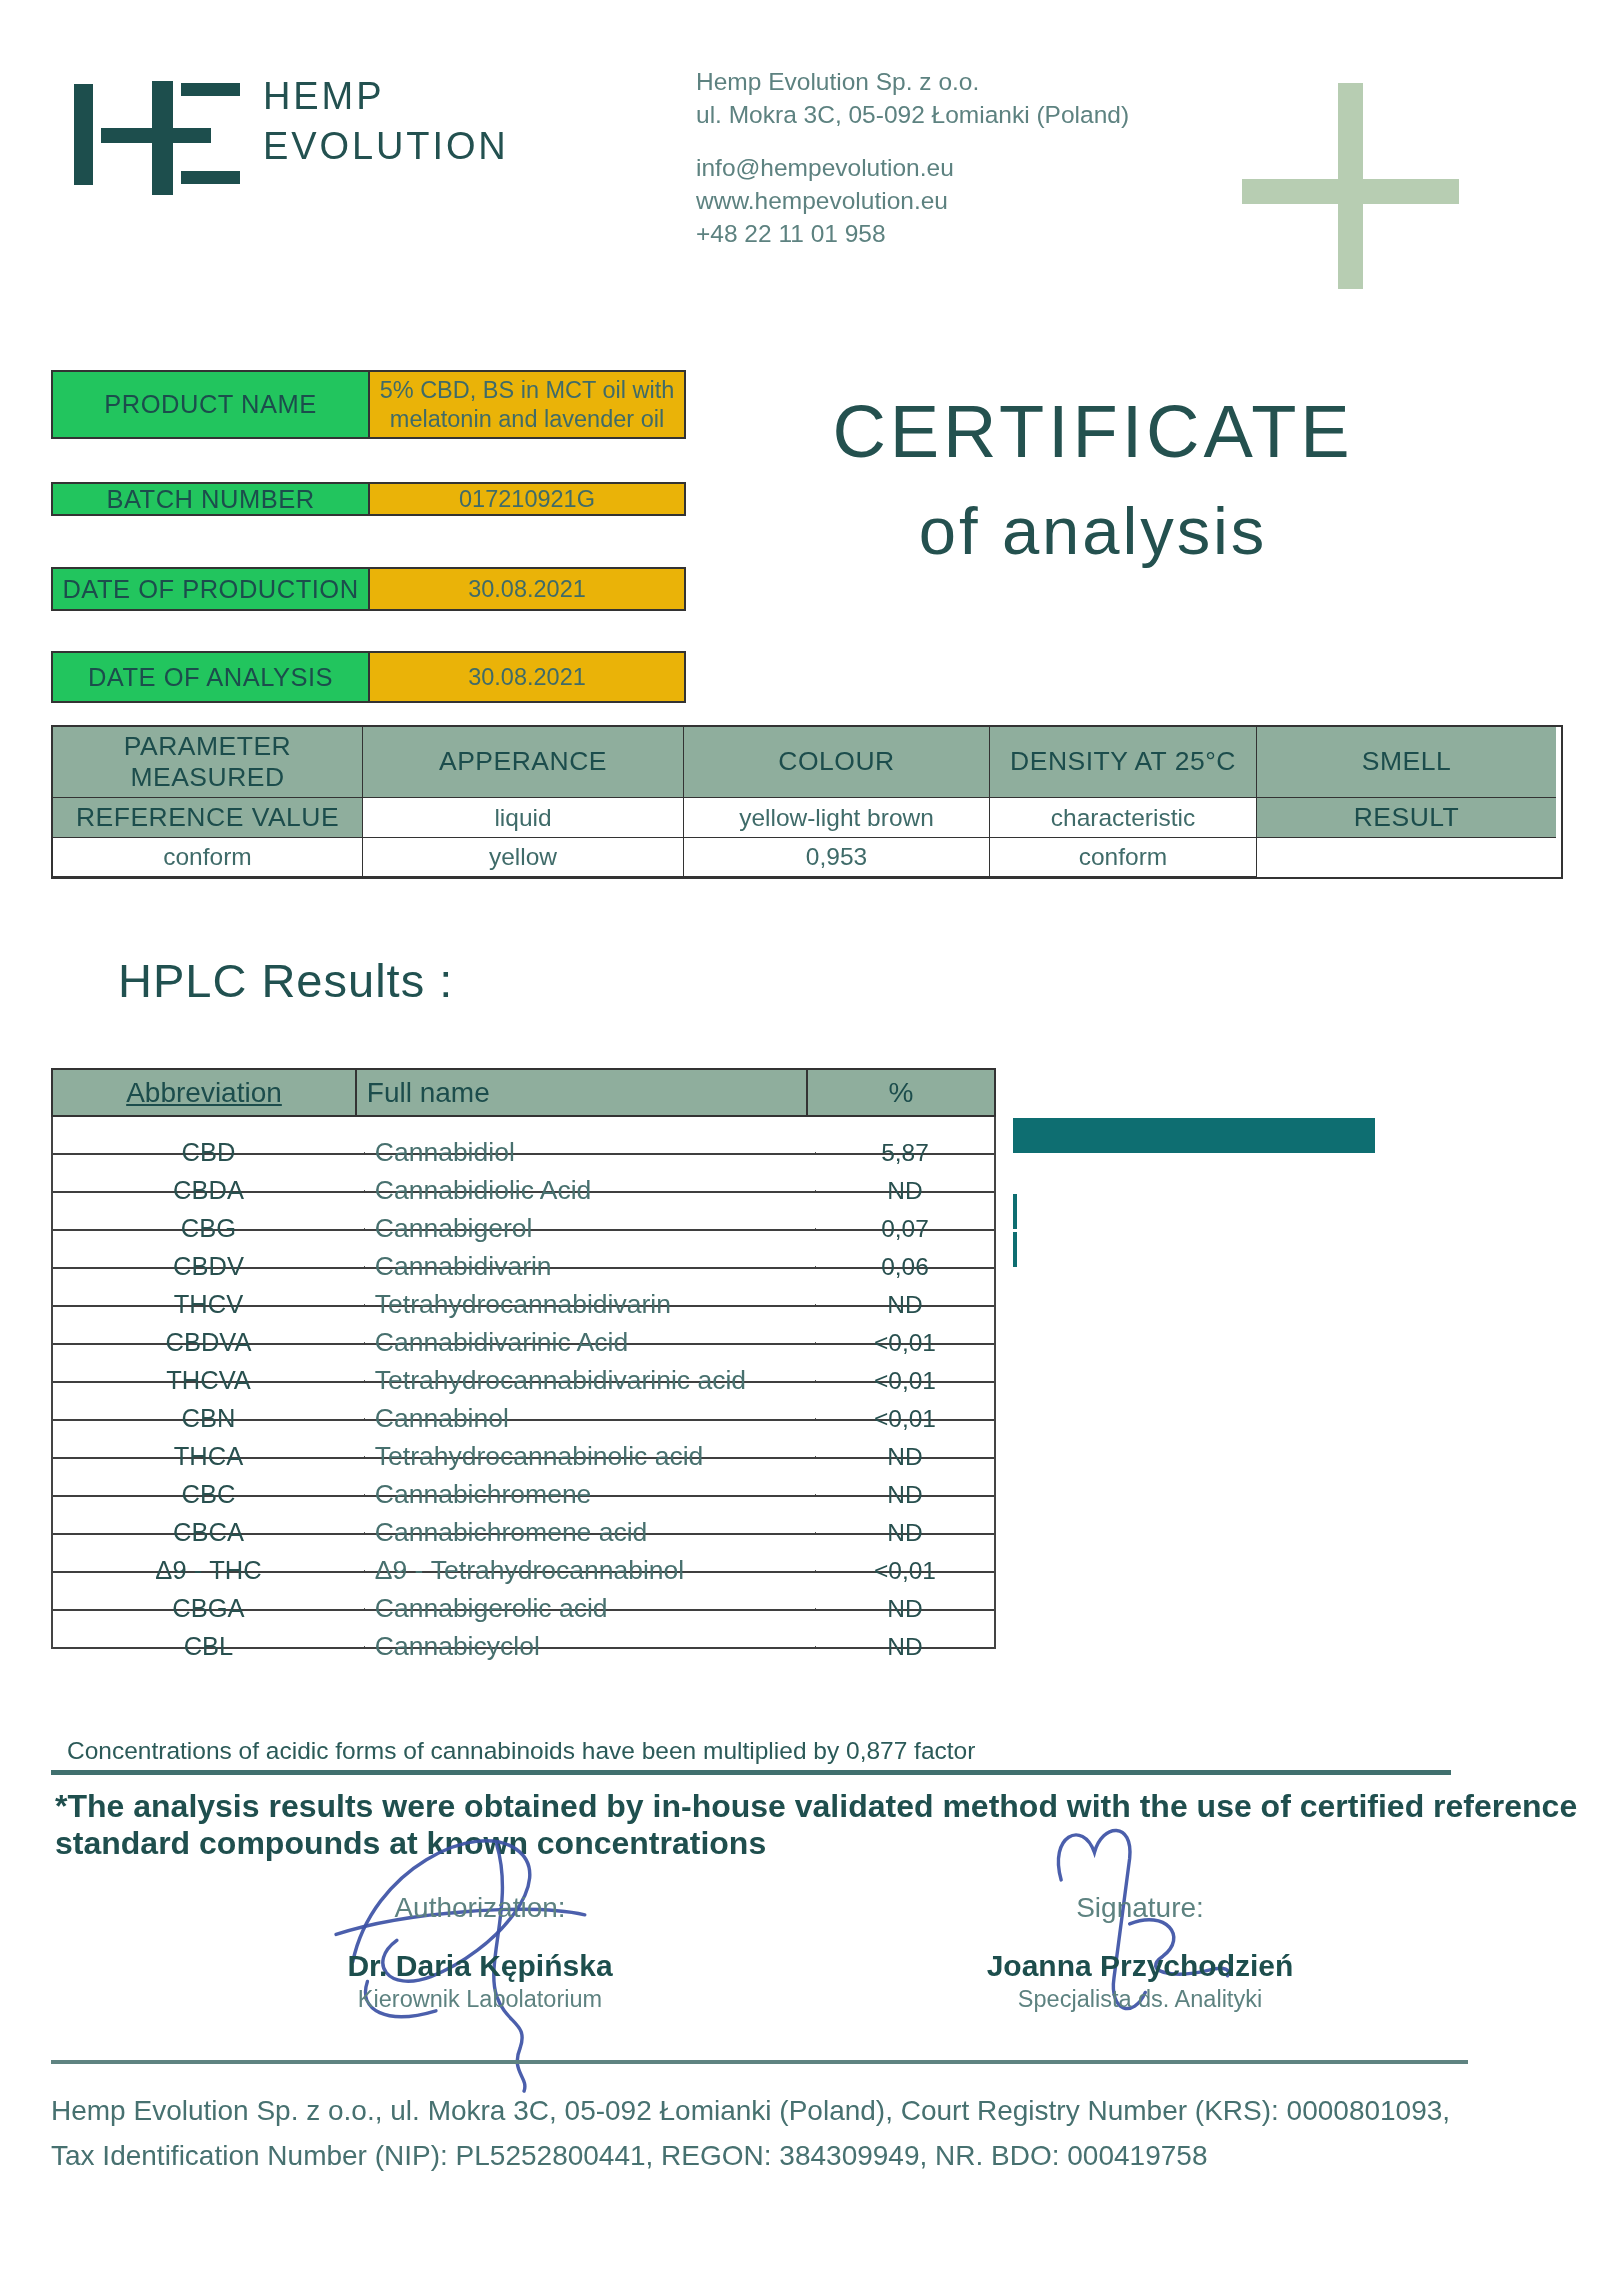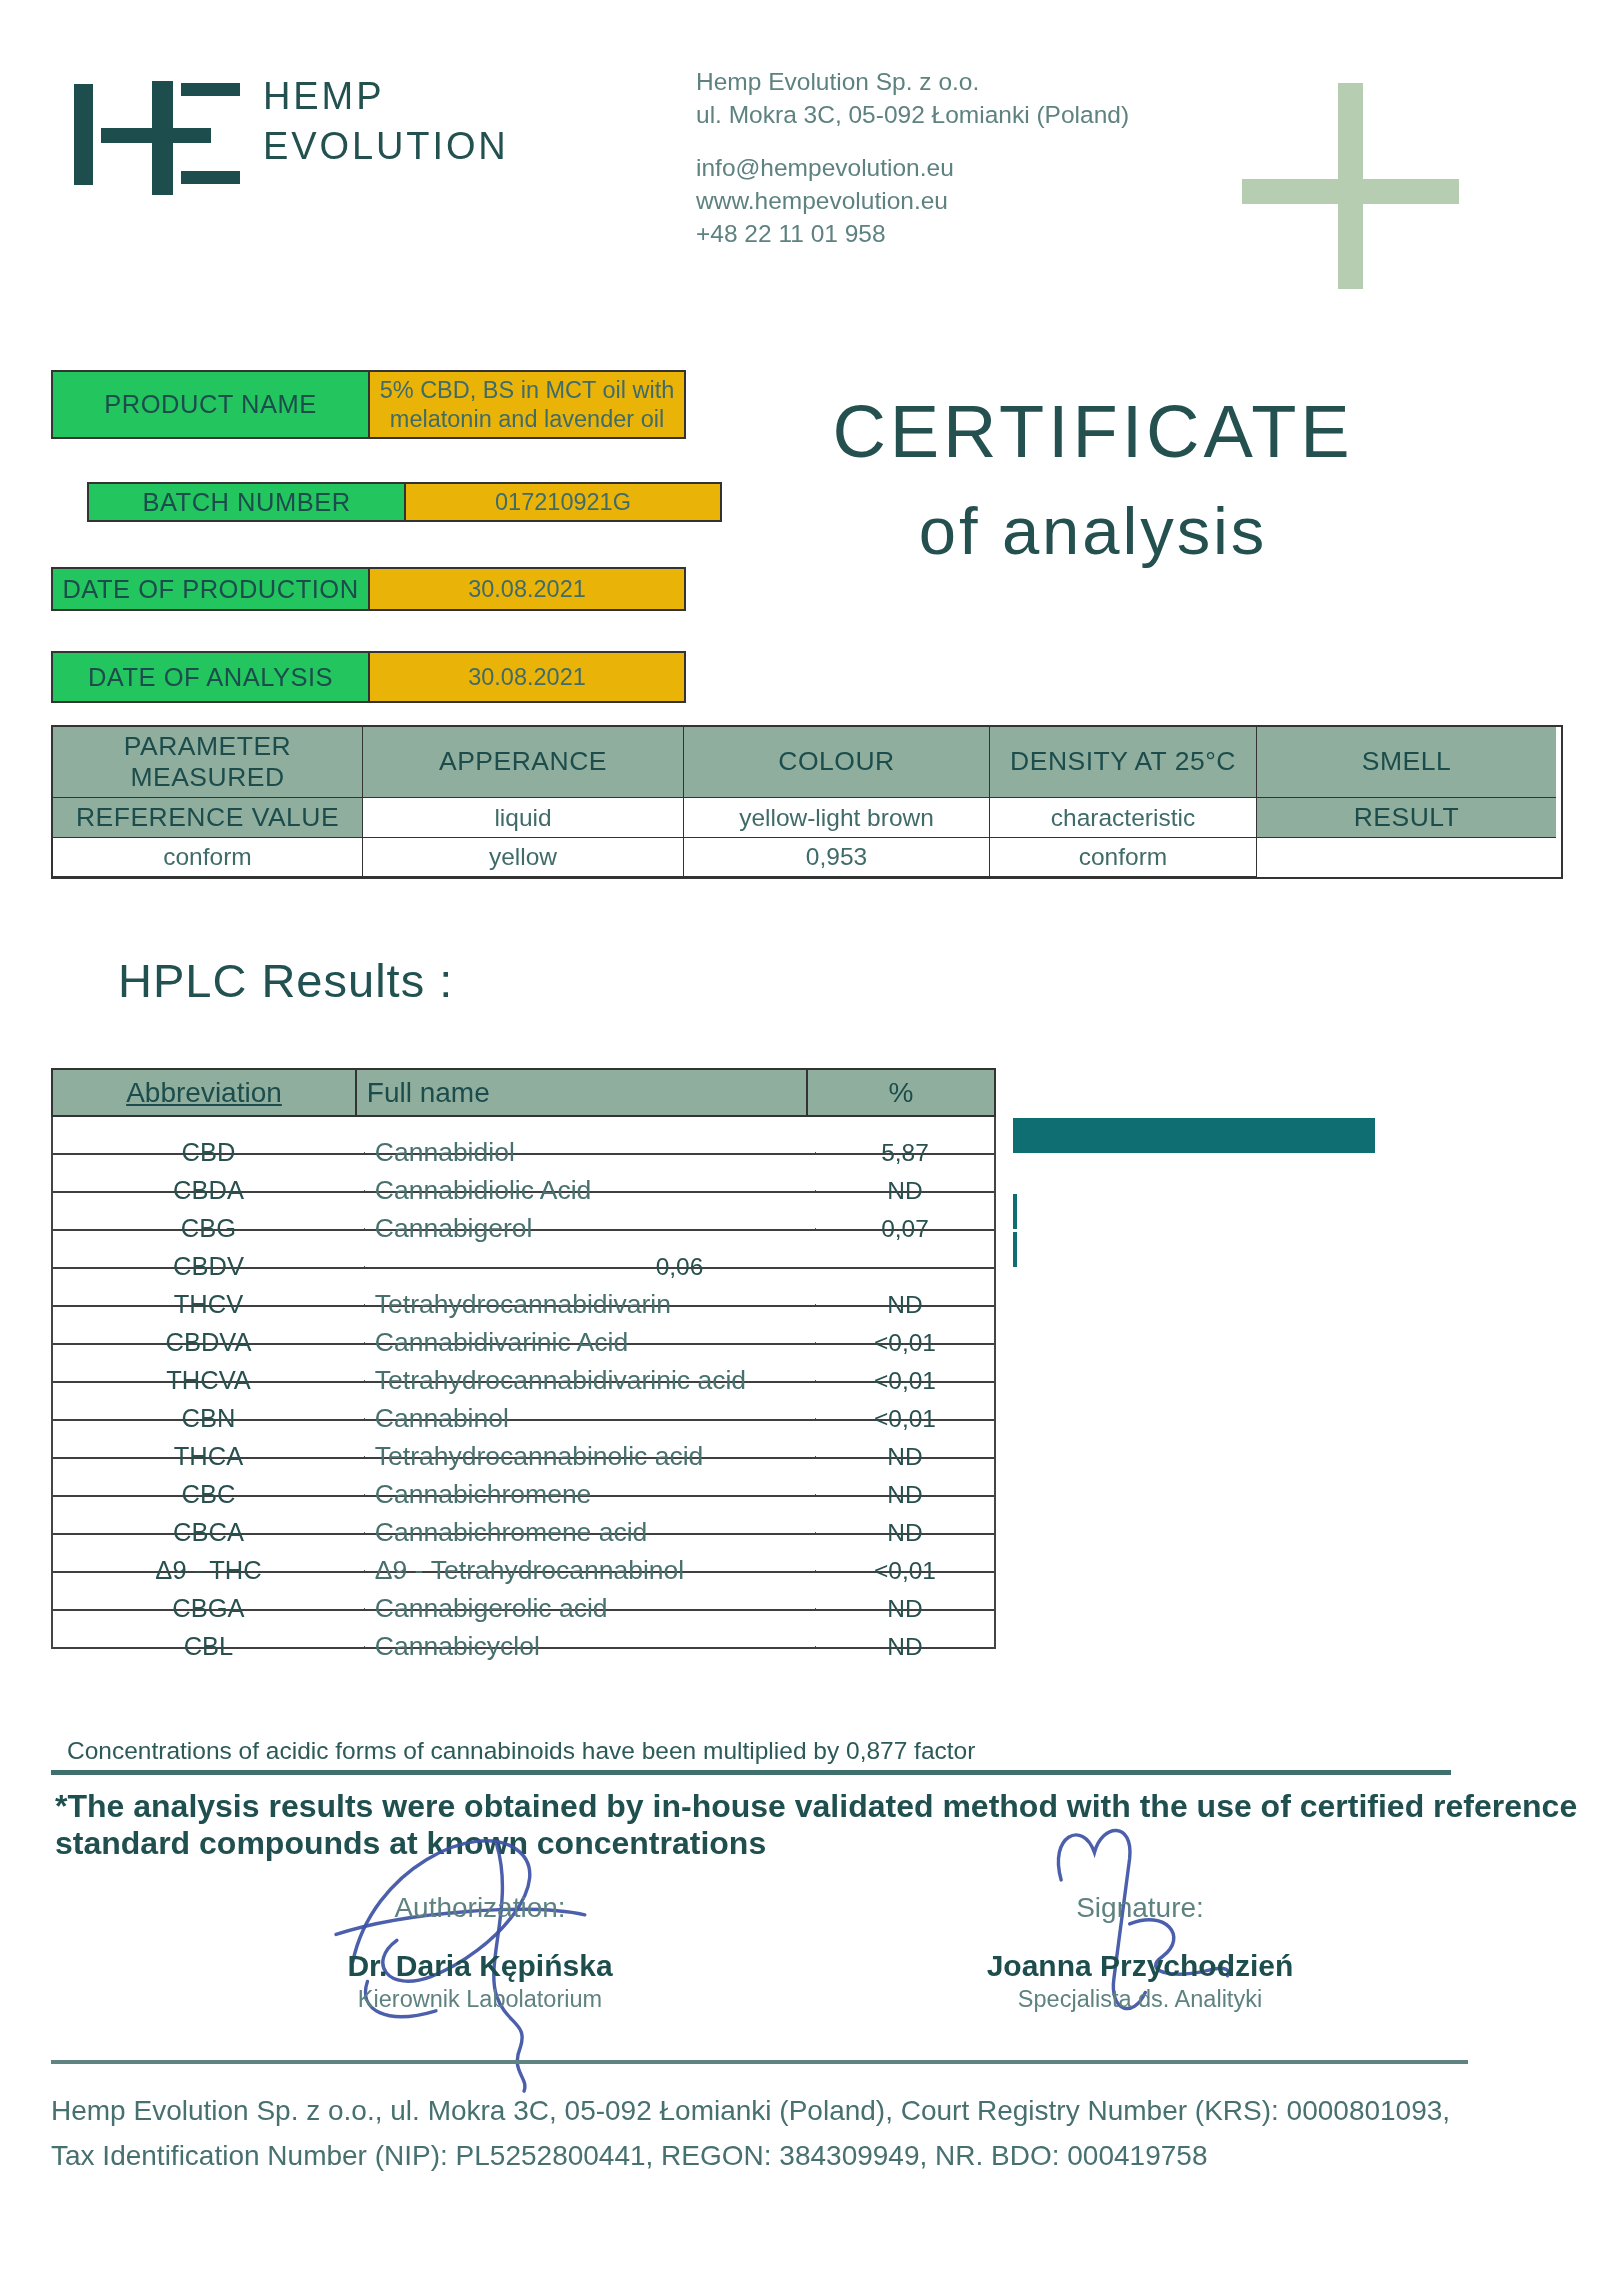--- a/index.html
+++ b/index.html
@@ -103,21 +103,21 @@
     <div>+48 22 11 01 958</div>
   </div>
 
   <div class="cross-v"></div>
   <div class="cross-h"></div>
 
   <div class="info-table" style="top:370px;height:69px;">
     <div class="info-label">PRODUCT NAME</div>
     <div class="info-value">5% CBD, BS in MCT oil with melatonin and lavender oil</div>
   </div>
-  <div class="info-table" style="top:482px;height:40px;margin-left:36px;">
+  <div class="info-table" style="top:482px;height:34px;">
     <div class="info-label">BATCH NUMBER</div>
     <div class="info-value">017210921G</div>
   </div>
   <div class="info-table" style="top:567px;height:44px;">
     <div class="info-label">DATE OF PRODUCTION</div>
     <div class="info-value">30.08.2021</div>
   </div>
   <div class="info-table" style="top:651px;height:52px;">
     <div class="info-label">DATE OF ANALYSIS</div>
     <div class="info-value">30.08.2021</div>
@@ -169,20 +169,21 @@
 
       </div>
       <div class="hplc-row">
         <div class="dc dc-abbr">CBG</div>
         <div class="dc dc-name">Cannabigerol</div>
         <div class="dc dc-pct">0,07</div>
         <span class="bar" style="width: 4.3px; background: rgb(14, 110, 113);"></span>
       </div>
       <div class="hplc-row">
         <div class="dc dc-abbr">CBDV</div>
+        <div class="dc dc-name">Cannabidivarin</div>
         <div class="dc dc-pct">0,06</div>
         <span class="bar" style="width: 3.7px; background: rgb(14, 110, 113);"></span>
       </div>
       <div class="hplc-row">
         <div class="dc dc-abbr">THCV</div>
         <div class="dc dc-name">Tetrahydrocannabidivarin</div>
         <div class="dc dc-pct">ND</div>
 
       </div>
       <div class="hplc-row">

